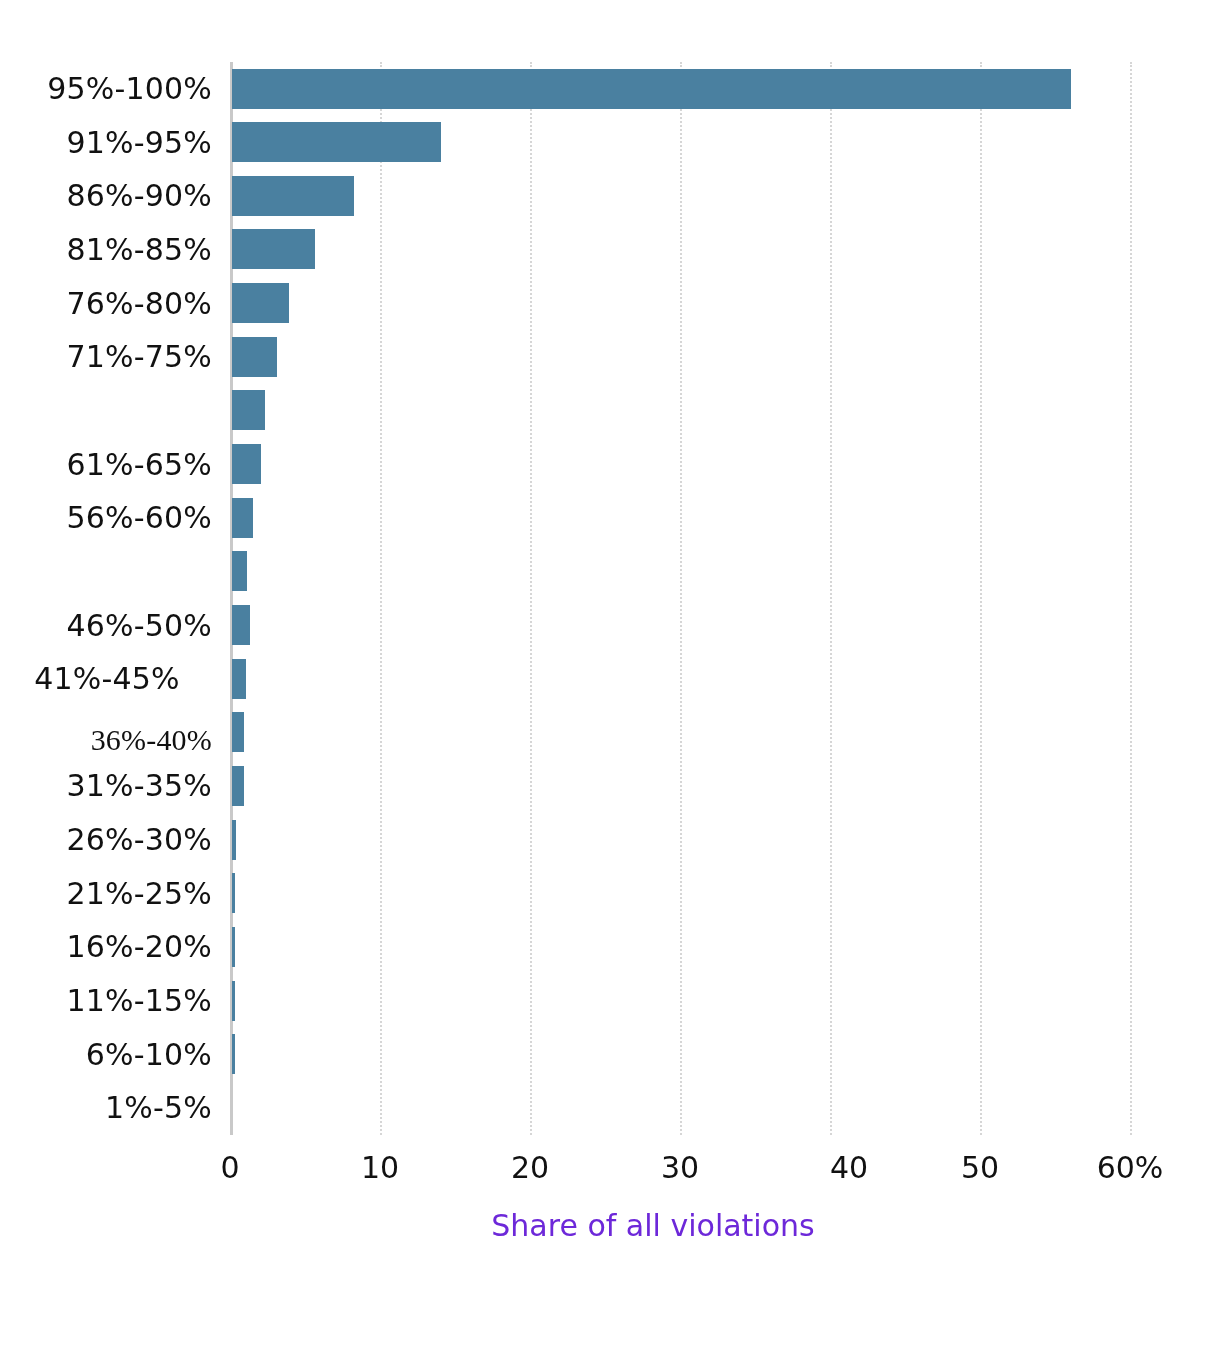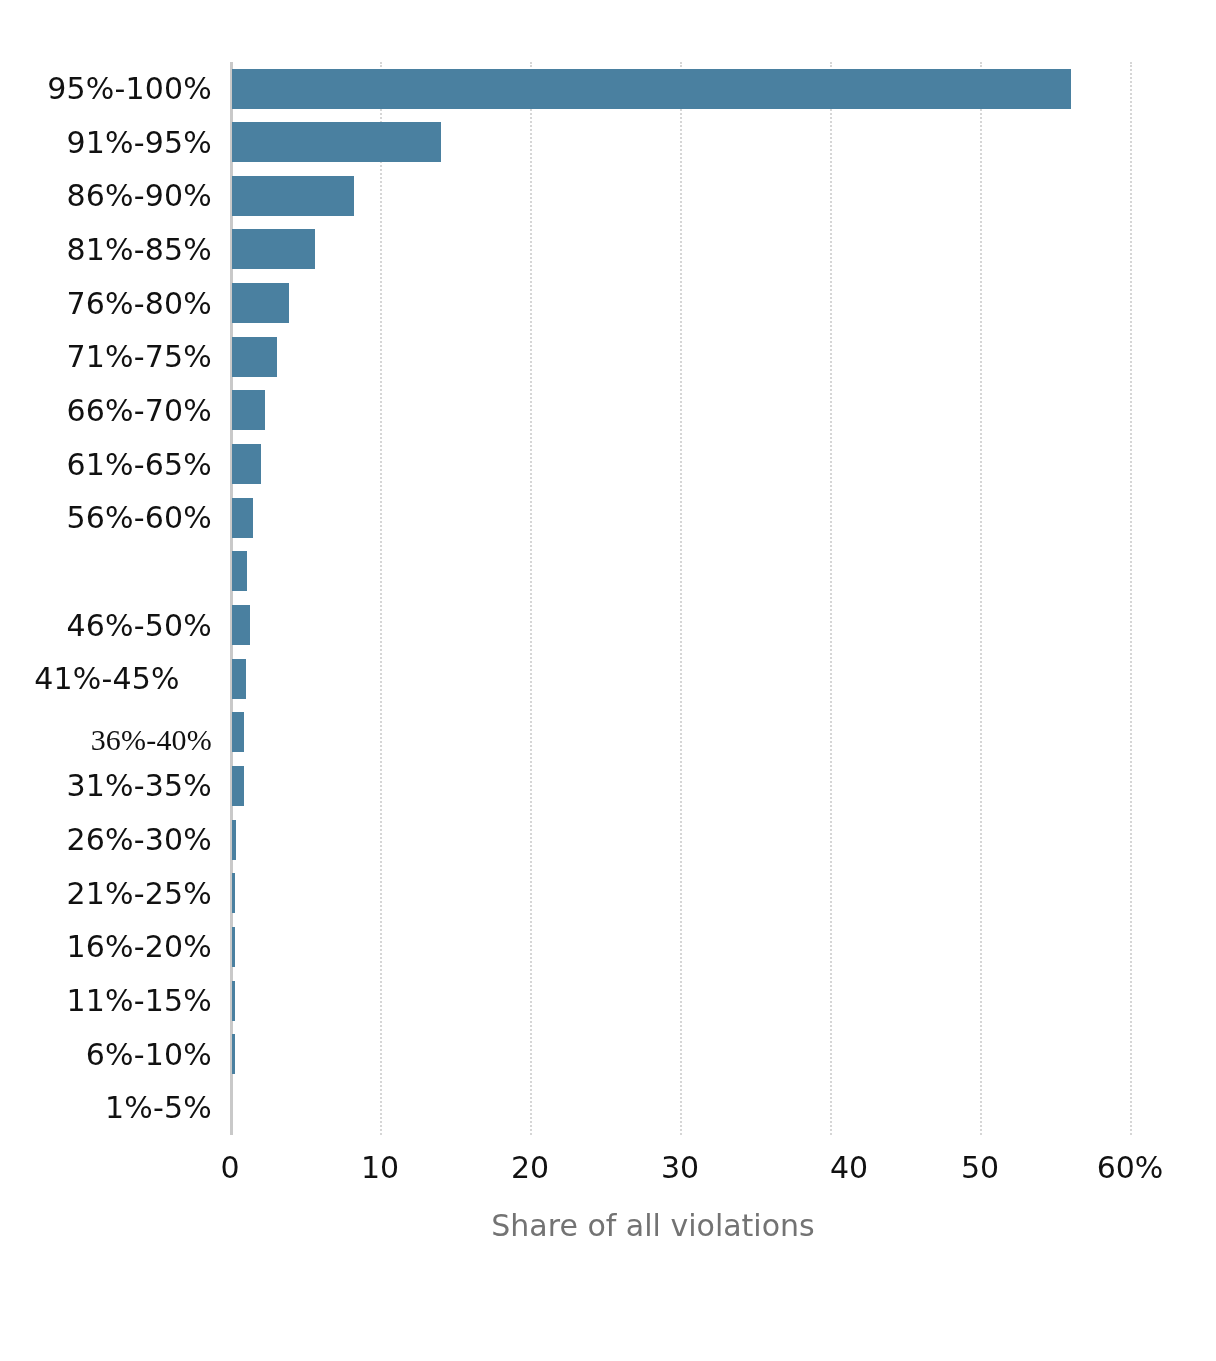--- a/index.html
+++ b/index.html
@@ -98,40 +98,39 @@
     white-space: nowrap;
   }
 
   #x-title {
     position: absolute;
     left: 0;
     top: 1208px;
     width: 1216px;
     text-align: center;
     font-size: 30px;
-    color: #737373;
+    color: #6d28d9;
   }
   #x-title-inner {
     display: inline-block;
     margin-left: 90px;
   }
 </style>
 </head>
 <body>
 
 <div id="chart-root">
 
   <div id="y-labels">
       <div class="cat-label" style="top: 0px;">95%-100%</div>
       <div class="cat-label" style="top: 53.65px;">91%-95%</div>
       <div class="cat-label" style="top: 107.3px;">86%-90%</div>
       <div class="cat-label" style="top: 160.95px;">81%-85%</div>
       <div class="cat-label" style="top: 214.6px;">76%-80%</div>
       <div class="cat-label" style="top: 268.25px;">71%-75%</div>
-      <div class="cat-label" style="top: 321.9px;">66%-70%</div>
       <div class="cat-label" style="top: 375.55px;">61%-65%</div>
       <div class="cat-label" style="top: 429.2px;">56%-60%</div>
       <div class="cat-label" style="top: 536.5px;">46%-50%</div>
       <div class="cat-label" style="top: 590.15px; text-align: center;">41%-45%</div>
       <div class="cat-label" style="top: 651px; font-family: Liberation Serif, serif;">36%-40%</div>
       <div class="cat-label" style="top: 697.45px;">31%-35%</div>
       <div class="cat-label" style="top: 751.1px;">26%-30%</div>
       <div class="cat-label" style="top: 804.75px;">21%-25%</div>
       <div class="cat-label" style="top: 858.4px;">16%-20%</div>
       <div class="cat-label" style="top: 912.05px;">11%-15%</div>

